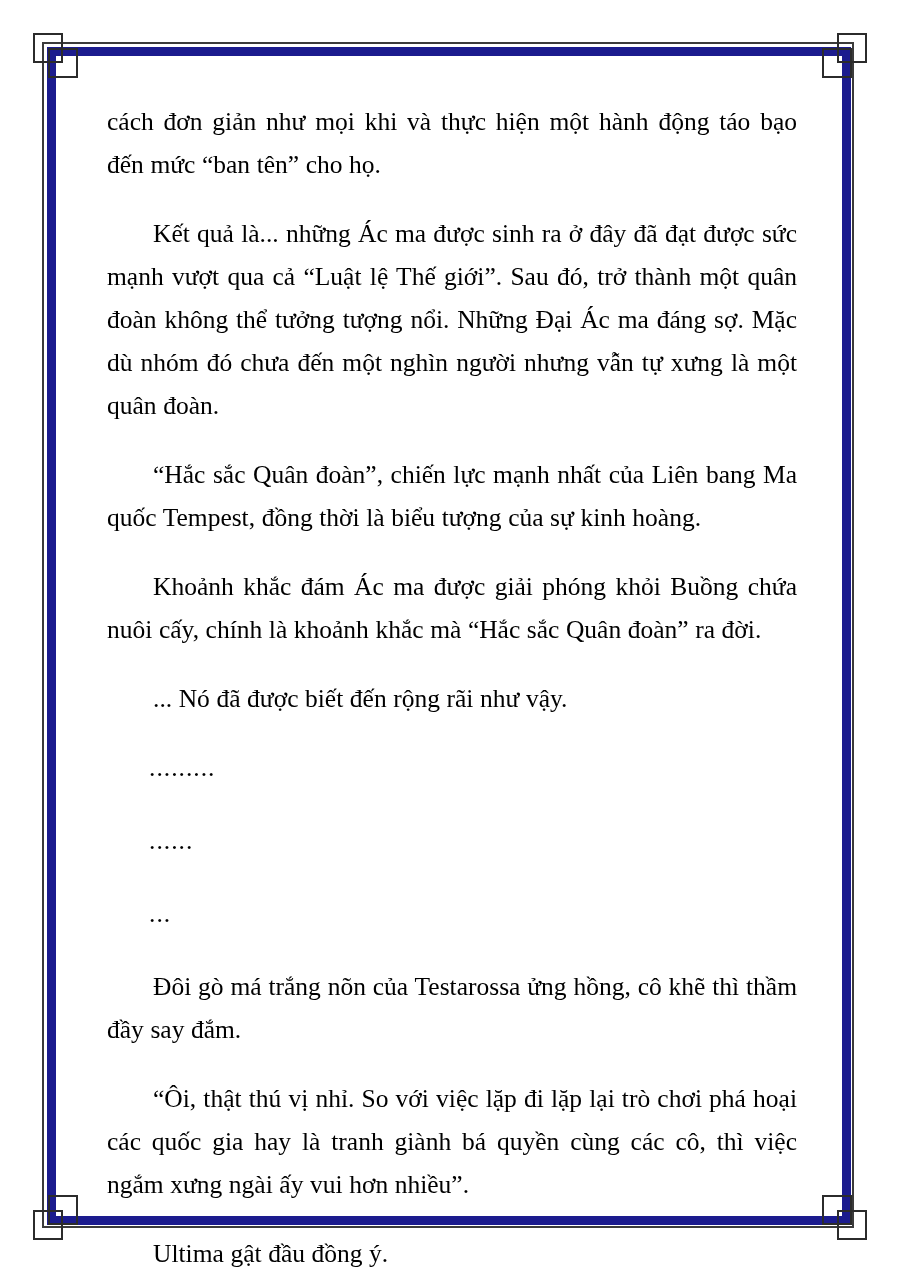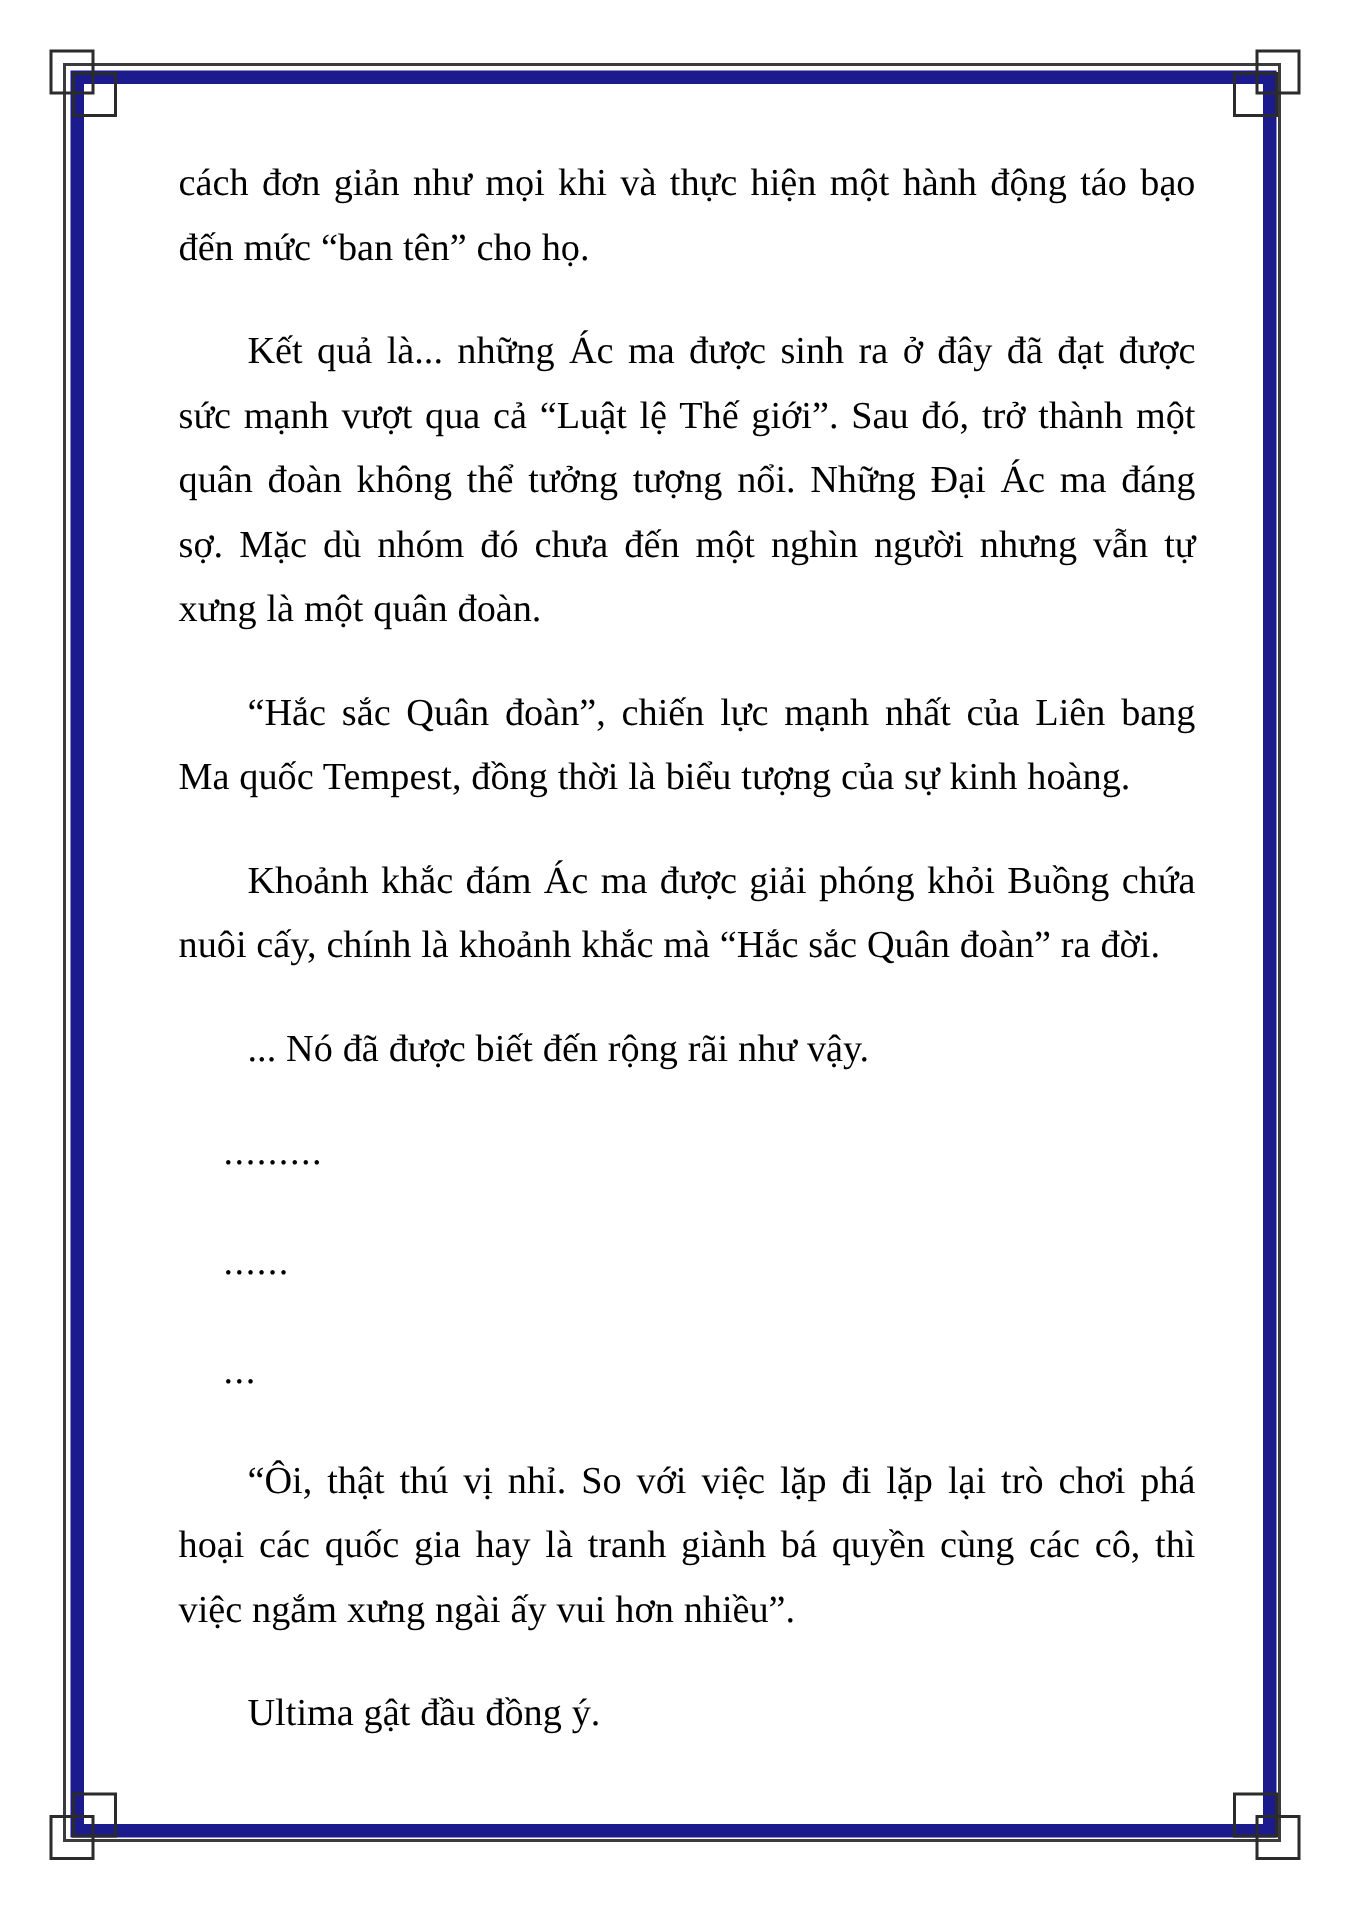--- a/index.html
+++ b/index.html
@@ -84,21 +84,21 @@
 
   
   #content {
     position: absolute;
     left: 103px;
     top: 100px;
     width: 694px;
   }
 
   .para {
-    margin: 0 0 26px 16px;
+    margin: 0 0 26px 4px;
     font-size: 25.5px;
     line-height: 43px;
     color: #000000;
     text-align: justify;
     text-justify: inter-word;
     text-indent: 46px;
     word-spacing: 0.2px;
   }
   .para.no-indent {
     text-indent: 0;
@@ -172,19 +172,20 @@
     <p class="para">“Hắc sắc Quân đoàn”, chiến lực mạnh nhất của Liên bang Ma quốc Tempest, đồng thời là biểu tượng của sự kinh hoàng.</p>
     <p class="para">Khoảnh khắc đám Ác ma được giải phóng khỏi Buồng chứa nuôi cấy, chính là khoảnh khắc mà “Hắc sắc Quân đoàn” ra đời.</p>
     <p class="para">... Nó đã được biết đến rộng rãi như vậy.</p>
 
     <div class="ellipsis-block">
       <div class="ellipsis-line">.........</div>
       <div class="ellipsis-line">......</div>
       <div class="ellipsis-line">...</div>
     </div>
 
+    <p class="para">Đôi gò má trắng nõn của Testarossa ửng hồng, cô khẽ thì thầm đầy say đắm.</p>
     <p class="para">“Ôi, thật thú vị nhỉ. So với việc lặp đi lặp lại trò chơi phá hoại các quốc gia hay là tranh giành bá quyền cùng các cô, thì việc ngắm xưng ngài ấy vui hơn nhiều”.</p>
     <p class="para">Ultima gật đầu đồng ý.</p>
 
   </div>
 
 
 </div>
 
 </body></html>

